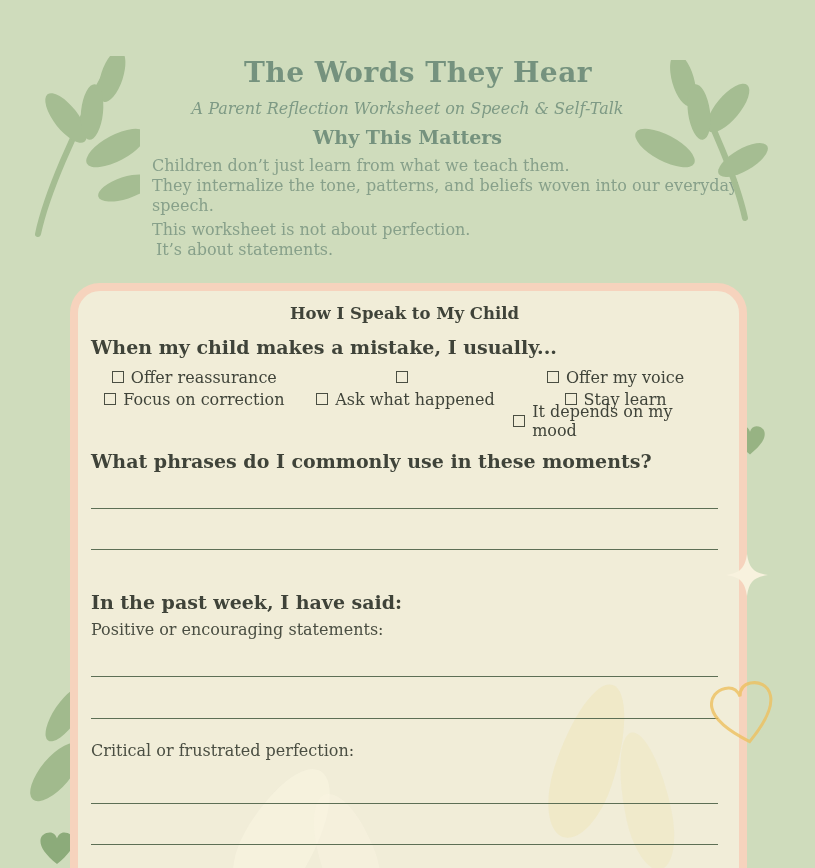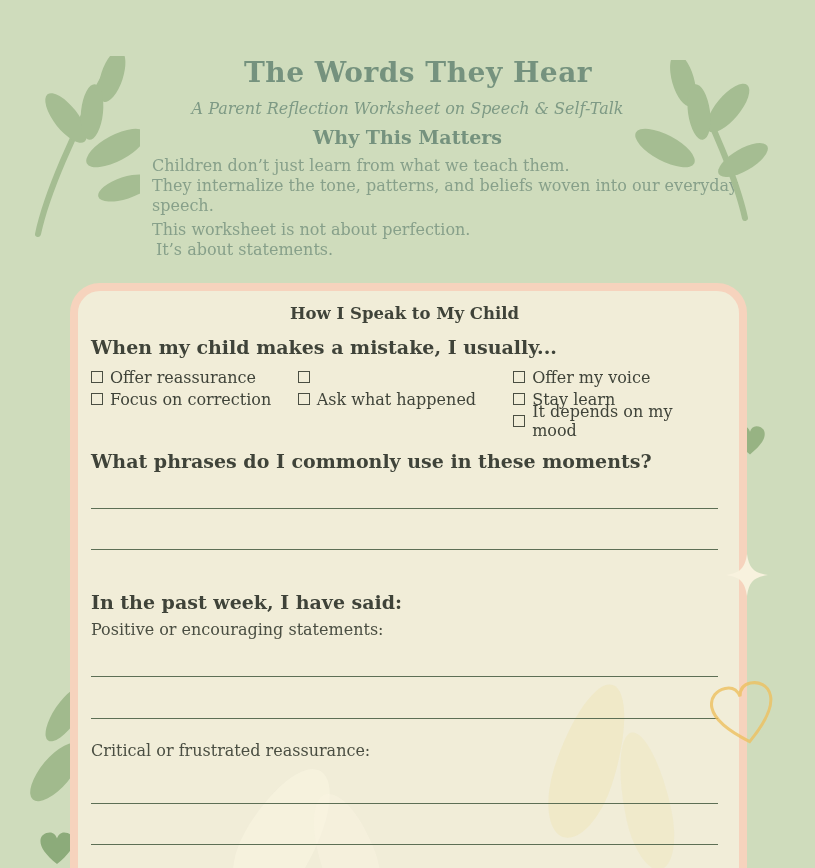--- a/index.html
+++ b/index.html
@@ -55,21 +55,21 @@
     margin-top:12px; font-size:19px; font-weight:bold; height:20px;
   }
   .q-label-gap{ margin-top:18px; }
   .q-label-gap2{ margin-top:41px; }
   .sub-label{
     margin-top:9px; font-size:16px; color:#4a4e42; height:20px;
   }
   .sub-label-gap{ margin-top:22px; }
 
   .cb-grid{ margin-top:10px; display:flex; }
-  .cb-col{ display:flex; flex-direction:column; }
+  .cb-col{ display:flex; flex-direction:column;align-items:center; }
   .cb-col-1{ width:211px; }
   .cb-col-2{ width:220px; }
   .cb-item{ height:22px; display:flex; align-items:center; font-size:16px; color:#3f4339; }
   .cb-box{
     width:10px; height:10px; border:1.5px solid #4a4e42;
     display:inline-block; margin-right:7px; flex:0 0 auto;
     background:transparent;
   }
 
   .wline{
@@ -187,21 +187,21 @@
 
     <div class="q-label q-label-gap">What phrases do I commonly use in these moments?</div>
     <div class="wline wl-38"></div>
     <div class="wline wl-40"></div>
 
     <div class="q-label q-label-gap2">In the past week, I have said:</div>
     <div class="sub-label">Positive or encouraging statements:</div>
     <div class="wline wl-36"></div>
     <div class="wline wl-41"></div>
 
-    <div class="sub-label sub-label-gap">Critical or frustrated reassurance:</div>
+    <div class="sub-label sub-label-gap">Critical or frustrated perfection:</div>
     <div class="wline wl-42"></div>
     <div class="wline wl-40"></div>
   </div>
 </div>
 
 <svg class="abs decor z-front" style="left:726px; top:553px;" width="42" height="44" viewBox="0 0 100 100">
   <path d="M50 0 C55 34 66 45 100 50 C66 55 55 66 50 100 C45 66 34 55 0 50 C34 45 45 34 50 0 Z" fill="#f8f2de"></path>
 </svg>
 
 <svg class="abs decor z-front" style="left:710px; top:681px; opacity:.8;" width="68" height="68" viewBox="0 0 100 100">

